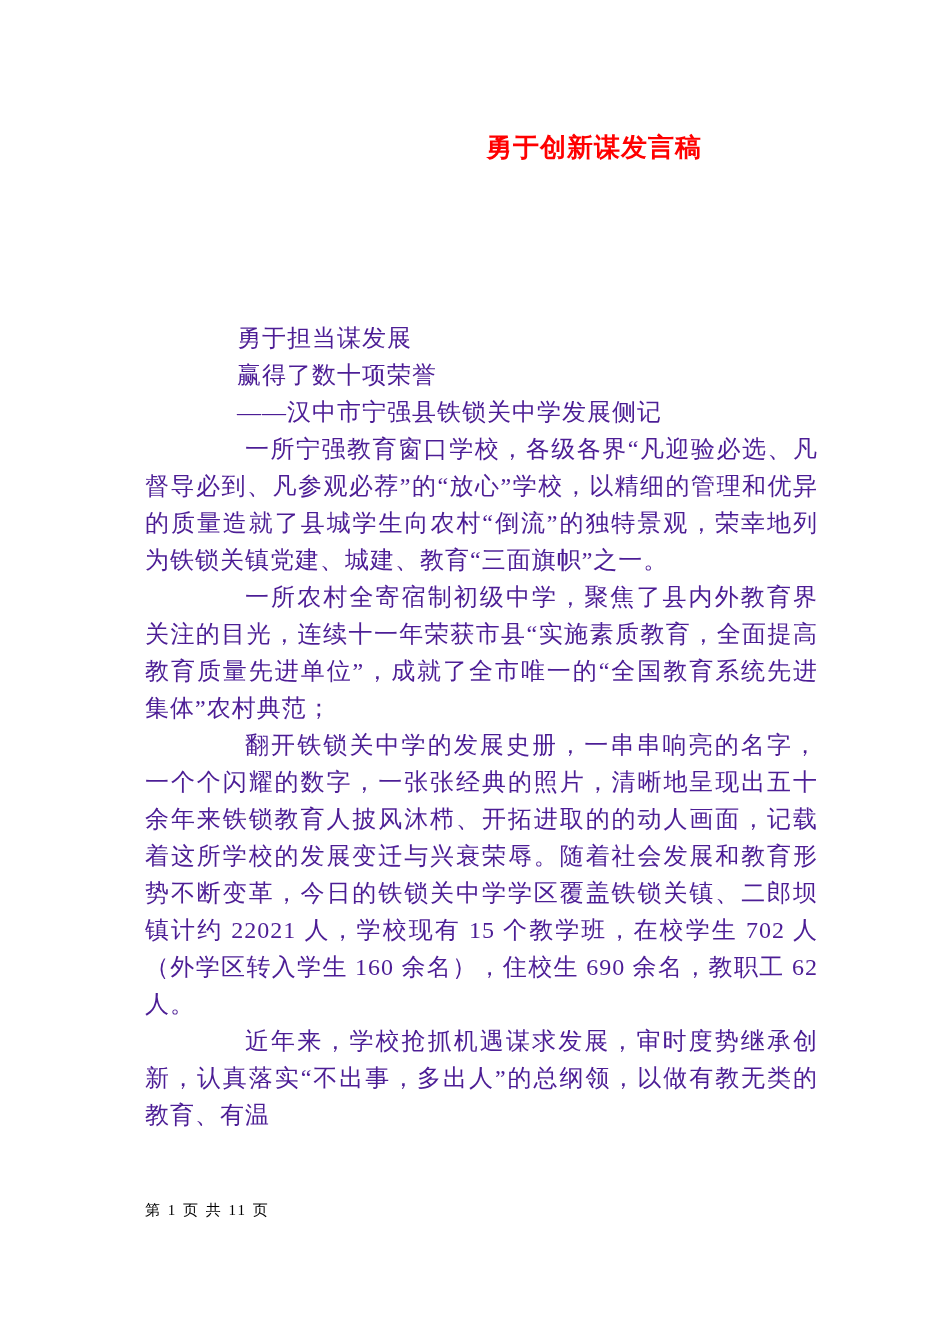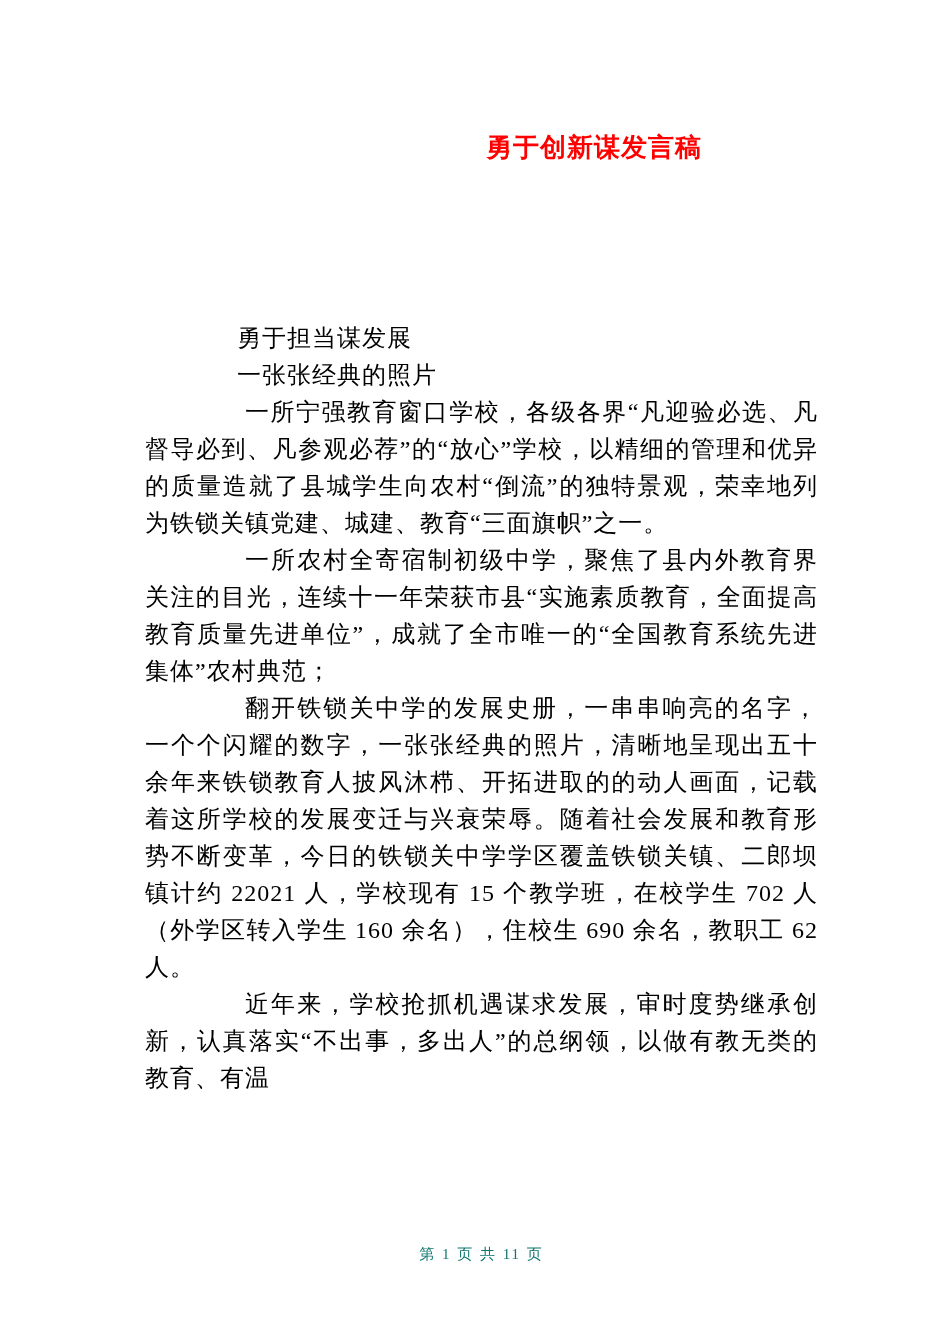--- a/index.html
+++ b/index.html
@@ -25,57 +25,57 @@
     white-space: nowrap;
     letter-spacing: 1px;
   }
   .doc-body {
     position: absolute;
     top: 320px;
     left: 145px;
     width: 673px;
     font-size: 24px;
     line-height: 37px;
-    color: #000000;
+    color: #4c1d95;
     letter-spacing: 1px;
     text-align: justify;
   }
   .doc-body p {
     margin: 0;
     padding: 0;
   }
   .doc-body p.heading-line {
     text-indent: 92px;
     text-align: left;
   }
   .doc-body p.body-paragraph {
     text-indent: 100px;
   }
   .doc-footer {
     position: absolute;
     top: 1201px;
     left: 145px;
     width: 673px;
-    text-align: center;
+    text-align: left;
     font-size: 15px;
-    color: #0f766e;
+    color: #000000;
     letter-spacing: 2px;
-    margin-top: 44px;
   }
 </style>
 </head>
 <body>
 
 <div class="page">
 
   <div class="doc-title">勇于创新谋发言稿</div>
 
   <div class="doc-body">
     <p class="heading-line">勇于担当谋发展</p>
-    <p class="heading-line">一张张经典的照片</p>
+    <p class="heading-line">赢得了数十项荣誉</p>
+    <p class="heading-line">——汉中市宁强县铁锁关中学发展侧记</p>
 
     <p class="body-paragraph">一所宁强教育窗口学校，各级各界“凡迎验必选、凡督导必到、凡参观必荐”的“放心”学校，以精细的管理和优异的质量造就了县城学生向农村“倒流”的独特景观，荣幸地列为铁锁关镇党建、城建、教育“三面旗帜”之一。</p>
     <p class="body-paragraph">一所农村全寄宿制初级中学，聚焦了县内外教育界关注的目光，连续十一年荣获市县“实施素质教育，全面提高教育质量先进单位”，成就了全市唯一的“全国教育系统先进集体”农村典范；</p>
     <p class="body-paragraph">翻开铁锁关中学的发展史册，一串串响亮的名字，一个个闪耀的数字，一张张经典的照片，清晰地呈现出五十余年来铁锁教育人披风沐栉、开拓进取的的动人画面，记载着这所学校的发展变迁与兴衰荣辱。随着社会发展和教育形势不断变革，今日的铁锁关中学学区覆盖铁锁关镇、二郎坝镇计约 22021 人，学校现有 15 个教学班，在校学生 702 人（外学区转入学生 160 余名），住校生 690 余名，教职工 62 人。</p>
     <p class="body-paragraph">近年来，学校抢抓机遇谋求发展，审时度势继承创新，认真落实“不出事，多出人”的总纲领，以做有教无类的教育、有温</p>
   </div>
 
   <div class="doc-footer">第 1 页 共 11 页</div>
 
 </div>

